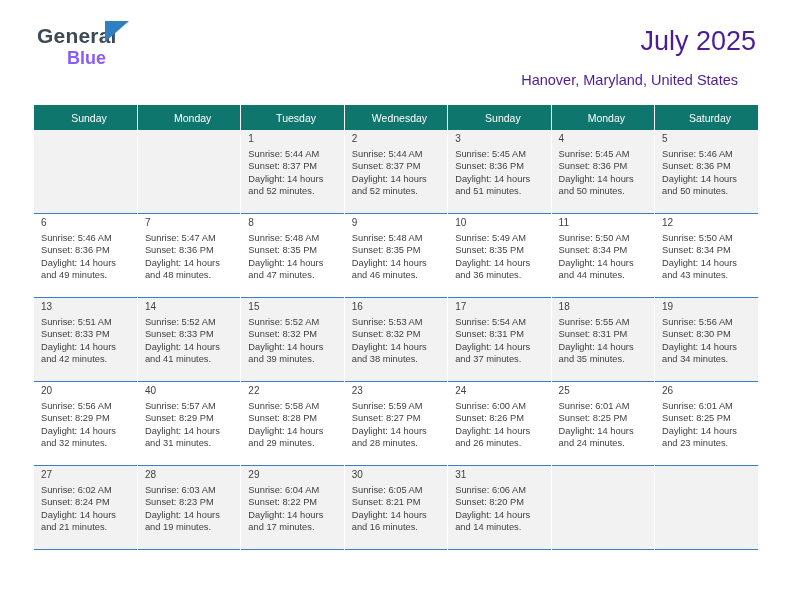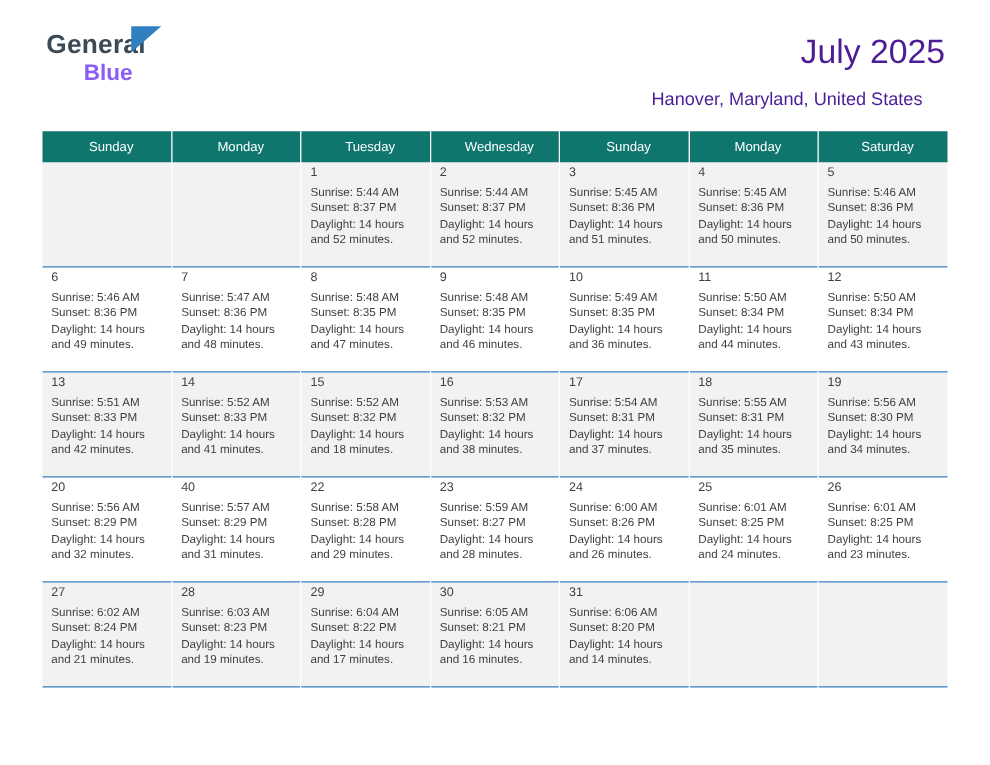--- a/index.html
+++ b/index.html
@@ -249,21 +249,21 @@
           <span class="info">Sunrise: 5:52 AM</span>
           <span class="info">Sunset: 8:33 PM</span>
           <span class="info">Daylight: 14 hours</span>
           <span class="info">and 41 minutes.</span>
         </td>
         <td>
           <span class="daynum">15</span>
           <span class="info">Sunrise: 5:52 AM</span>
           <span class="info">Sunset: 8:32 PM</span>
           <span class="info">Daylight: 14 hours</span>
-          <span class="info">and 18 minutes.</span>
+          <span class="info">and 39 minutes.</span>
         </td>
         <td>
           <span class="daynum">16</span>
           <span class="info">Sunrise: 5:53 AM</span>
           <span class="info">Sunset: 8:32 PM</span>
           <span class="info">Daylight: 14 hours</span>
           <span class="info">and 38 minutes.</span>
         </td>
         <td>
           <span class="daynum">17</span>

